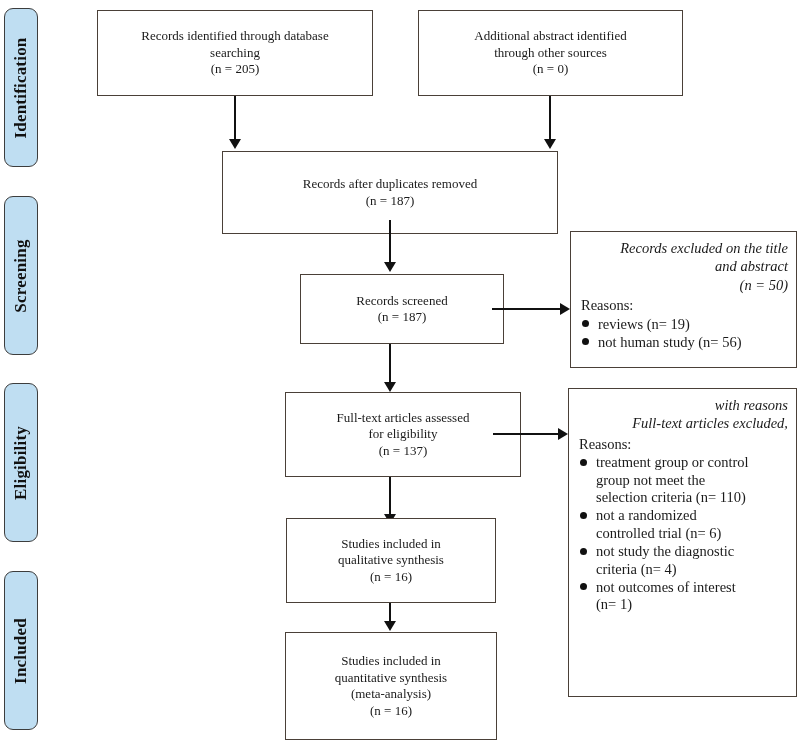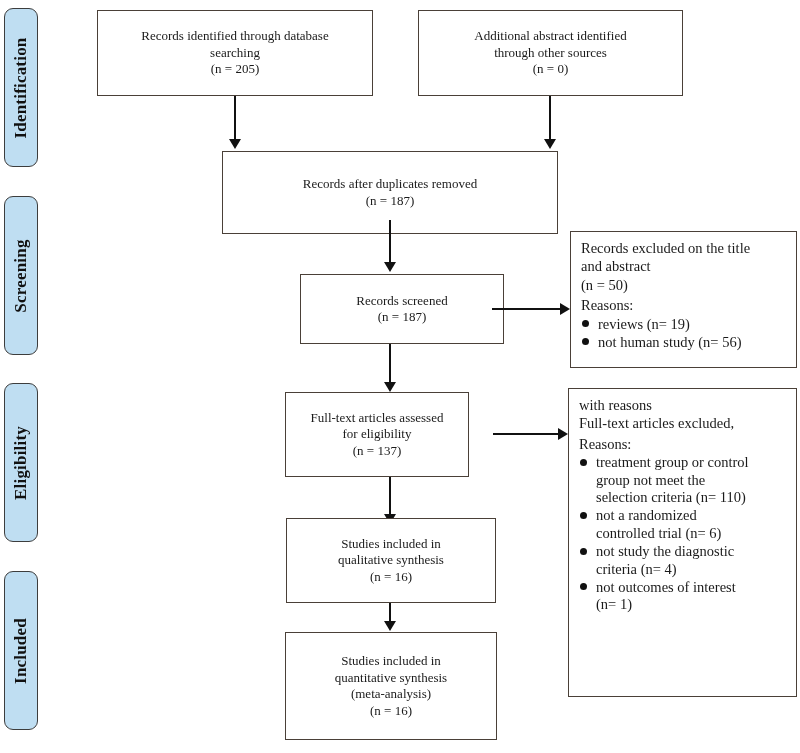--- a/index.html
+++ b/index.html
@@ -42,21 +42,21 @@
   }
   .box .ln{display:block;white-space:nowrap;}
 
   
   .box.mixed{
     justify-content:flex-start;
     align-items:stretch;
     text-align:left;
     padding:7px 8px 6px 10px;
   }
-  .box.mixed .head{text-align:left;display:block;white-space:nowrap;}
+  .box.mixed .head{text-align:right;display:block;white-space:nowrap;font-style:italic;}
   .box.mixed .reasons-label{display:block;margin-top:2px;}
   .box.mixed ul{
     list-style:none;margin:1px 0 0 0;padding:0;
   }
   .box.mixed li{
     position:relative;
     padding-left:17px;
     margin:0 0 1px 0;
     line-height:1.2;
   }
@@ -151,21 +151,21 @@
       <li>
         <span class="bullet"></span>
         <span>not human study (n= 56)</span>
       </li>
     </ul>
   </div>
 
   <div class="vline" style="left:389px;top:344px;height:42px;"></div>
   <div class="arrow-down" style="left:384px;top:382px;"></div>
 
-  <div class="box" style="left:285px;top:392px;width:184px;height:85px;">
+  <div class="box" style="left:285px;top:392px;width:236px;height:85px;">
     <span class="ln">Full-text articles assessed</span>
     <span class="ln">for eligibility</span>
     <span class="ln">(n = 137)</span>
   </div>
 
   <div class="hline" style="left:493px;top:433px;width:67px;"></div>
   <div class="arrow-right" style="left:558px;top:428px;"></div>
 
   <div class="box mixed" style="left:568px;top:388px;width:229px;height:309px;font-size:14.5px;">
     <span class="head">with reasons</span>

